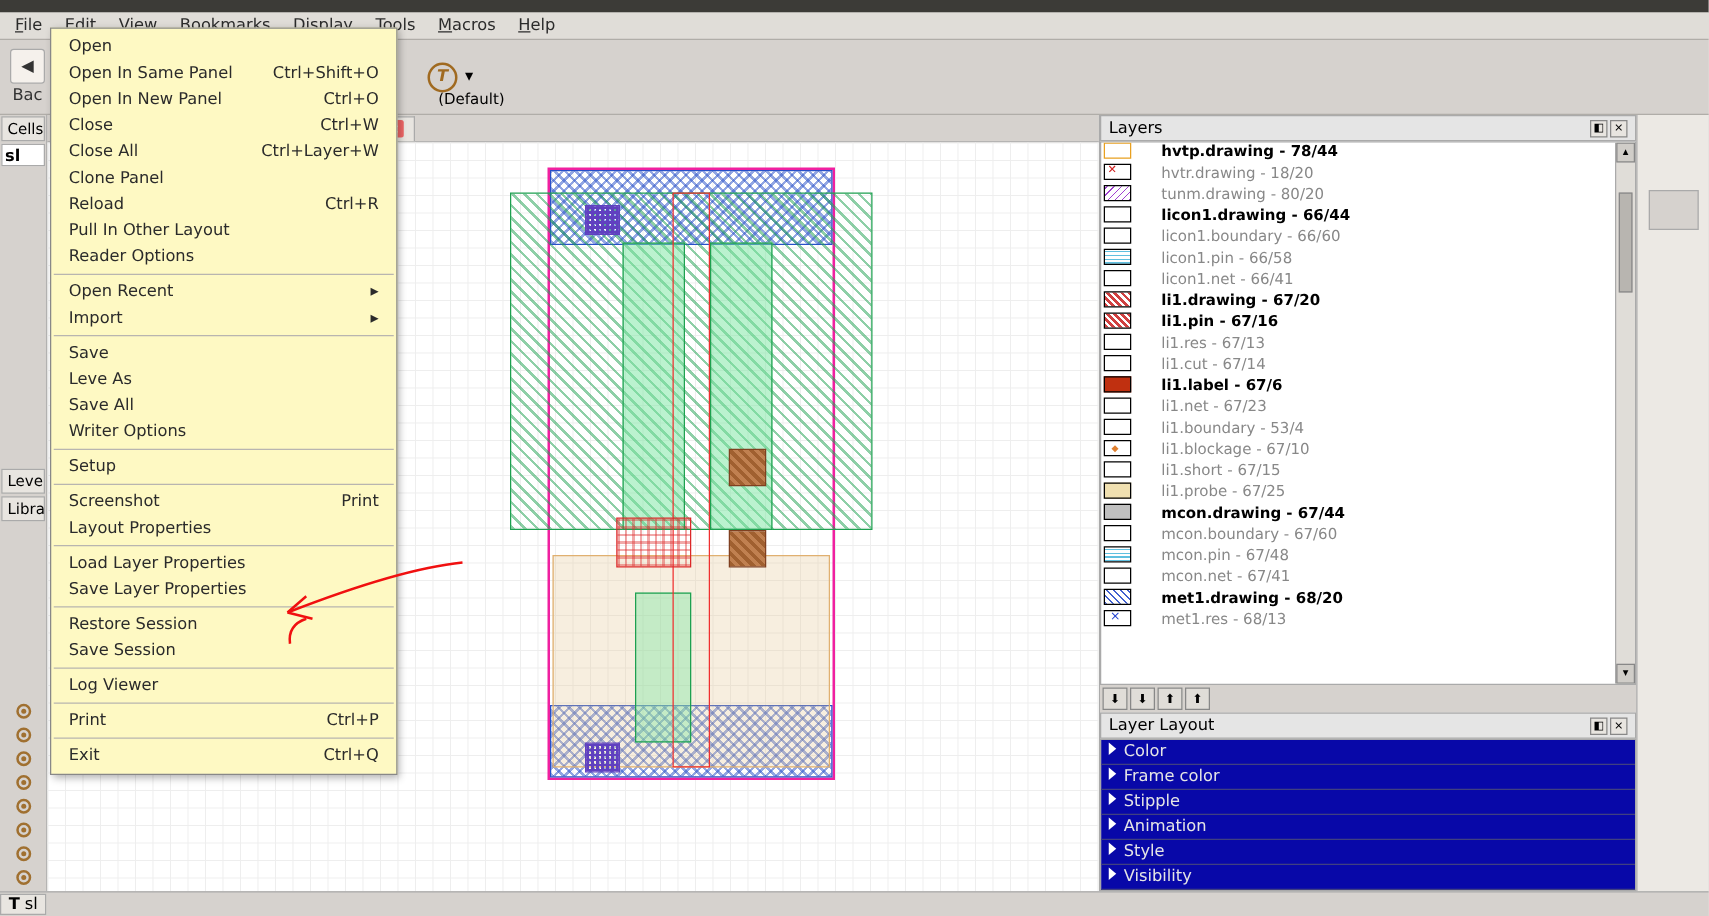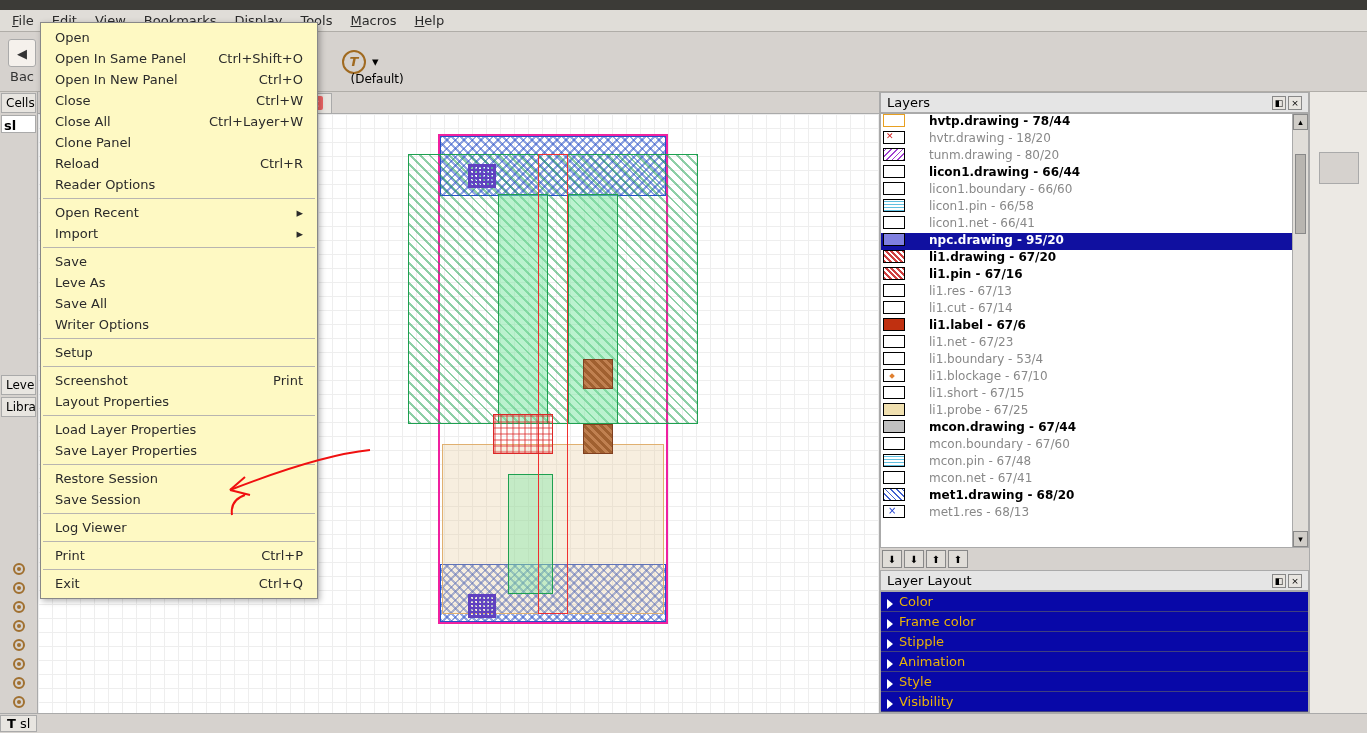--- a/index.html
+++ b/index.html
@@ -62,21 +62,21 @@
 .layerrow .nm.bold { font-weight: bold; }
 .layerrow.dim .nm { color: #888; }
 .scrollbar { position: absolute; right: 0; top: 0; bottom: 0; width: 16px; background: #e0ddd8; border-left: 1px solid #aaa; }
 .scrollbar .arr { height: 16px; border: 1px solid #888; background: #d0cdc8; display: flex; align-items: center; justify-content: center; font-size: 9px; }
 .scrollbar .thumb { position: absolute; top: 40px; left: 2px; right: 2px; height: 80px; background: #b8b5b0; border: 1px solid #888; }
 
 .layerbtns { display: flex; gap: 2px; padding: 2px; }
 .layerbtns .b { width: 20px; height: 18px; border: 1px solid #888; background: #e0ddd8; display: flex; align-items: center; justify-content: center; font-size: 10px; }
 
 .toolbox { border: 1px solid #aaa; }
-.tbrow { background: #0808a8; color: #eab308; padding: 2px 6px; font-size: 12px; display: flex; align-items: flex-end; gap: 6px; border-bottom: 1px solid #404080; }
+.tbrow { background: #0808a8; color: #e5e5e5; padding: 2px 6px; font-size: 12px; display: flex; align-items: flex-start; gap: 6px; border-bottom: 1px solid #404080; }
 .tbrow .tri { width: 0; height: 0; border-top: 5px solid transparent; border-bottom: 5px solid transparent; border-left: 6px solid #fff; }
 
 .farside { position: absolute; top: 92px; right: 0; width: 58px; bottom: 20px; background: #ece9e4; border-left: 1px solid #aaa; }
 .farside .sq { width: 40px; height: 32px; margin: 60px auto; border: 1px solid #aaa; background: #d6d2ce; }
 
 .statusbar { position: absolute; left: 0; right: 0; bottom: 0; height: 20px; background: #d6d2ce; border-top: 1px solid #aaa; display: flex; align-items: center; font-size: 12px; }
 .statusbar .sleft { padding: 0 6px; border: 1px solid #aaa; background: #e8e5e0; display: flex; align-items: center; gap: 4px; }
 .statusbar .sright { margin-left: auto; display: flex; margin-top: 47px; }
 .statusbar .cell { border-left: 1px solid #aaa; padding: 0 16px; min-width: 80px; text-align: right; }
 
@@ -239,24 +239,20 @@
           <span class="nm">licon1.boundary - 66/60</span>
         </div>
         <div class="layerrow dim">
           <div class="sw sw-cyan"></div>
           <span class="nm">licon1.pin - 66/58</span>
         </div>
         <div class="layerrow dim">
           <div class="sw sw-white"></div>
           <span class="nm">licon1.net - 66/41</span>
         </div>
-        <div class="layerrow sel">
-          <div class="sw sw-bluesel"></div>
-          <span class="nm bold">npc.drawing - 95/20</span>
-        </div>
         <div class="layerrow">
           <div class="sw sw-redhatch"></div>
           <span class="nm bold">li1.drawing - 67/20</span>
         </div>
         <div class="layerrow">
           <div class="sw sw-redhatch"></div>
           <span class="nm bold">li1.pin - 67/16</span>
         </div>
         <div class="layerrow dim">
           <div class="sw sw-white"></div>
@@ -399,20 +395,23 @@
       <span class="sc">Ctrl+Layer+W</span>
     </div>
     <div class="mrow">
       <span class="lbl">Clone Panel</span>
     </div>
     <div class="mrow">
       <span class="lbl">Reload</span>
       <span class="sc">Ctrl+R</span>
     </div>
     <div class="mrow">
+      <span class="lbl">Pull In Other Layout</span>
+    </div>
+    <div class="mrow">
       <span class="lbl">Reader Options</span>
     </div>
     <div class="sep"></div>
     <div class="mrow">
       <span class="lbl">Open Recent</span>
       <span class="arr">▸</span>
     </div>
     <div class="mrow">
       <span class="lbl">Import</span>
       <span class="arr">▸</span>

